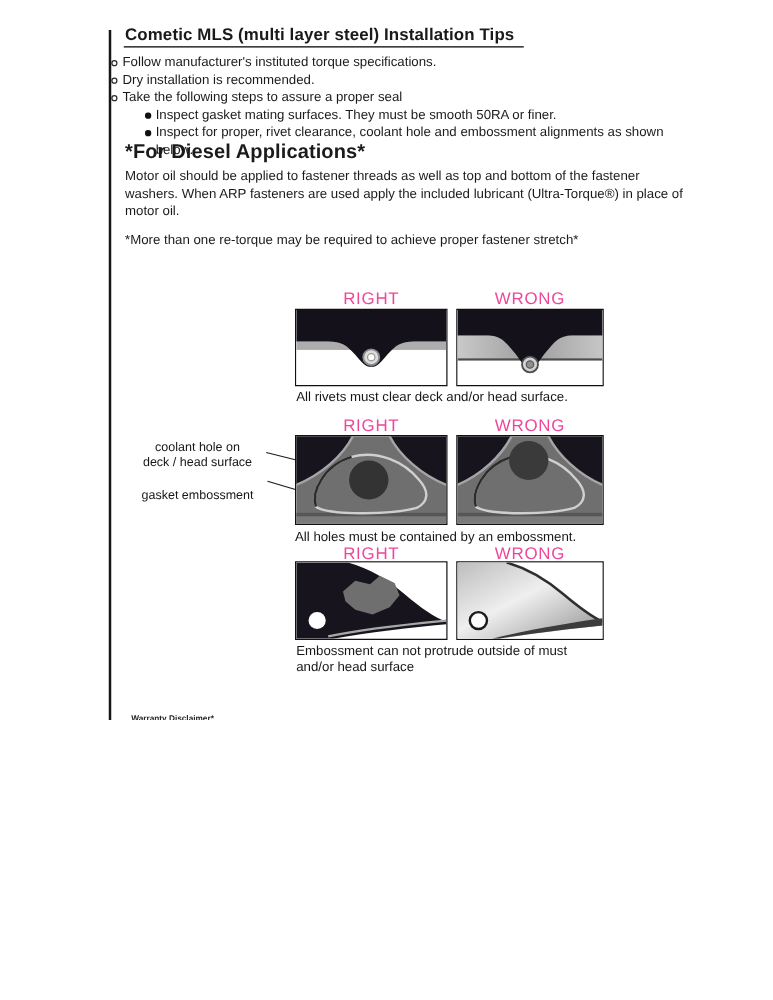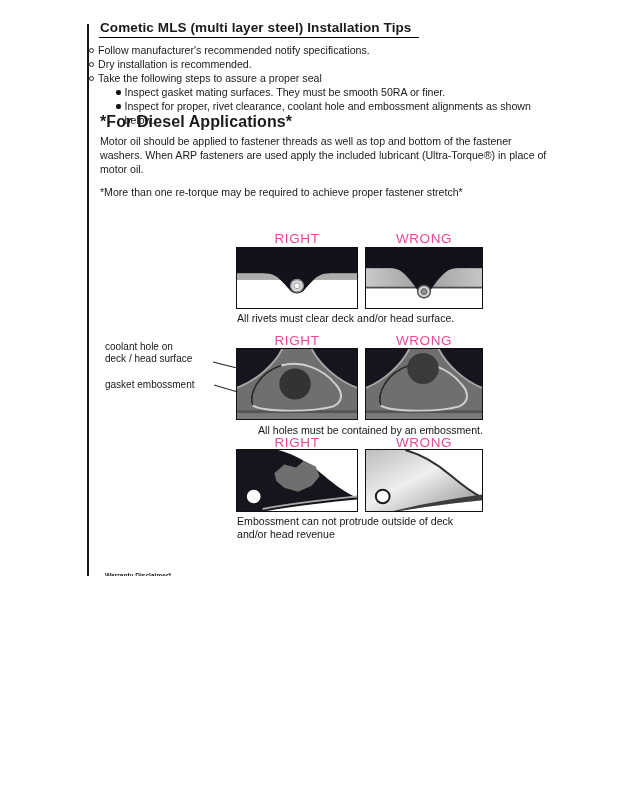--- a/index.html
+++ b/index.html
@@ -24,21 +24,21 @@
   .diesel { position:absolute; left:100px; top:115px; width:452px; font-size:10.6px; line-height:14px; }
   .diesel h2 { font-size:16px; font-weight:700; margin-bottom:5px; letter-spacing:0.1px; }
   .diesel p { margin-bottom:9px; }
   .diesel .p2 { margin-bottom:13px; }
 
   
   .dlabel { position:absolute; font-size:13.5px; letter-spacing:0.6px; color:#ec4899; text-align:center; }
   .panel { position:absolute; border:1.8px solid #101010; background:#fff; }
   .panel svg { display:block; width:100%; height:100%; }
   .dcap { position:absolute; font-size:10.6px; line-height:13px; color:#161616; }
-  .ann { position:absolute; font-size:10px; line-height:11.5px; text-align:left; width:106px; left:105px; color:#161616; }
+  .ann { position:absolute; font-size:10px; line-height:11.5px; text-align:center; width:106px; left:105px; color:#161616;margin-top:12px; }
   .leaders { position:absolute; left:105px; top:335px; width:200px; height:100px; pointer-events:none; }
 
   
   .disclaimer { position:absolute; left:105px; top:572px; width:413px; font-size:6.4px; line-height:1.2; color:#222; }
   .disclaimer h3 { font-size:6.6px; font-weight:700; margin-bottom:7px; }
   .disclaimer p { margin-bottom:6px; }
   .disclaimer p.tight { margin-bottom:0; }
 
   .footer-code { position:absolute; left:389px; top:761px; font-size:13px; letter-spacing:0.3px; color:#7f1d1d; }
 </style>
@@ -47,21 +47,21 @@
 
 <div class="page">
 
   <div class="vrule"></div>
 
   <section class="intro">
     <h1 class="title"><span>Cometic MLS (multi layer steel) Installation Tips</span></h1>
     <div class="bullets">
       <div class="b l1">
           <span class="dot"></span>
-          <span>Follow manufacturer's recommended notify specifications.</span>
+          <span>Follow manufacturer's instituted torque specifications.</span>
         </div>
       <div class="b l1">
           <span class="dot"></span>
           <span>Dry installation is recommended.</span>
         </div>
       <div class="b l1">
           <span class="dot"></span>
           <span>Take the following steps to assure a proper seal</span>
         </div>
       <div class="b l2">
@@ -148,21 +148,21 @@
       <rect y="66" width="118" height="6" fill="#7a7a7a"></rect>
       <path d="M0,0 H44 C36,16 19,32 0,40 Z" fill="#17141d"></path>
       <path d="M118,0 H74 C82,16 99,32 118,40 Z" fill="#17141d"></path>
       <path d="M44,0 C36,16 19,32 0,40" fill="none" stroke="#a5a5a5" stroke-width="2"></path>
       <path d="M74,0 C82,16 99,32 118,40" fill="none" stroke="#a5a5a5" stroke-width="2"></path>
       <path d="M15,58 C11,46 21,24 44,17 C64,11 85,21 97,36 C105,45 105,54 95,59 C74,65 25,65 15,58 Z" fill="none" stroke="#cfcfcf" stroke-width="2"></path>
       <path d="M15,58 C11,46 21,24 44,17" fill="none" stroke="#2c2c2c" stroke-width="2"></path>
       <circle cx="58" cy="20" r="16" fill="#3a3a3a"></circle>
     </svg>
   </div>
-  <div class="dcap" style="left:236px;top:424px;width:247px;text-align:right">All holes must be contained by an embossment.</div>
+  <div class="dcap" style="left:236px;top:424px;width:247px;text-align:left">All holes must be contained by an embossment.</div>
 
   <div class="dlabel" style="left:236px;top:435px;width:122px">RIGHT</div>
   <div class="dlabel" style="left:365px;top:435px;width:118px">WRONG</div>
 
   <div class="panel" style="left:236px;top:449px;width:122px;height:63px">
     <svg viewBox="0 0 122 63" preserveAspectRatio="none">
       <rect width="122" height="63" fill="#ffffff"></rect>
       <path d="M0,0 H42 C60,5 74,14 88,26 C102,38 112,45 122,49 V63 H0 Z" fill="#17141d"></path>
       <path d="M30,63 C62,57 92,54 122,51 V63 Z" fill="#ffffff"></path>
       <path d="M26,61 C60,54 92,51 122,48" fill="none" stroke="#a8a8a8" stroke-width="2"></path>
@@ -180,21 +180,21 @@
         </linearGradient>
       </defs>
       <rect width="118" height="63" fill="#ffffff"></rect>
       <path d="M0,0 H40 C58,5 72,14 86,26 C100,38 110,45 118,49 V63 H0 Z" fill="url(#g3)"></path>
       <path d="M40,0 C58,5 72,14 86,26 C100,38 110,45 118,49" fill="none" stroke="#2e2e2e" stroke-width="2"></path>
       <path d="M34,63 C64,58 92,55 118,52 V63 Z" fill="#ffffff"></path>
       <path d="M28,63 C60,55 90,50 118,46 L118,52 C90,55 64,58 34,63 Z" fill="#3c3c3c"></path>
       <circle cx="17" cy="48" r="7" fill="#ffffff" stroke="#1c1c1c" stroke-width="2"></circle>
     </svg>
   </div>
-  <div class="dcap" style="left:237px;top:515px;width:228px">Embossment can not protrude outside of deck and/or head revenue</div>
+  <div class="dcap" style="left:237px;top:515px;width:228px">Embossment can not protrude outside of must and/or head surface</div>
 
   <section class="disclaimer">
     <h3>Warranty Disclaimer*</h3>
     <p>Due to the nature of performance applications, the parts in this catalog are sold without any express warranty or any implied warranty of merchantability or fitness for a particular purpose.  Cometic Gasket Inc., shall not, under any circumstances, be liable for any special, incidental or consequential damages, including, person, party or property, but not limited to, damage, or loss of property or equipment, loss of profits or revenue, cost of purchased or replacement goods, or claims of customers of the purchase, which may arise and/or result from sale, instillation or use of these parts.  Installation of these parts could adversely affect the motor manufacturers warranty coverage.</p>
     <p class="tight">VENUE-The agreed upon venue, in the event of dispute whatsoever between the parties, whether instituted by either party, including, but not limited to, contract terms, payment terms, delivery, type, defects, sufficiency of product, shall be the Court of Common Pleas, Lake County, Ohio or the Painesville Municipal Court, Lake County, Ohio, depending on the amount in controversy.</p>
     <p>This agreement shall be governed by and construed under the laws of the State of Ohio.</p>
     <p>All prices and terms are subject to change without notice.</p>
     <p>Terms COD- Secured with a completed dealer/jobber application on File, COD-Company check with a current credit card number on file.  Open accounts may be established by well rated firms.  A credit application is available upon request.  Open accounts are due payable Net 30 days from date of invoice.  No statement will be sent.  If an account becomes 60 or more days past due, it is subject to being placed on credit hold.  No orders will be shipped or new orders accepted until past due balance is paid.  If an account becomes 90 or more days past due, it is subject to being placed for collections.  All costs of collection are the responsibility of the customer, including attorney fees, court costs, and other expenses of litigation.</p>
     <p>Returns- Authorized (RGA) must be obtained in advance on all returns.  A packing slip or invoice number must accompany the merchandise.  No returns after 30 days from invoice date.  All returns are subject to a 25% restocking charge.  All custom designed and custom manufactured gaskets are non-returnable.</p>
     <p class="tight">Only catalog parts are returnable.</p>

